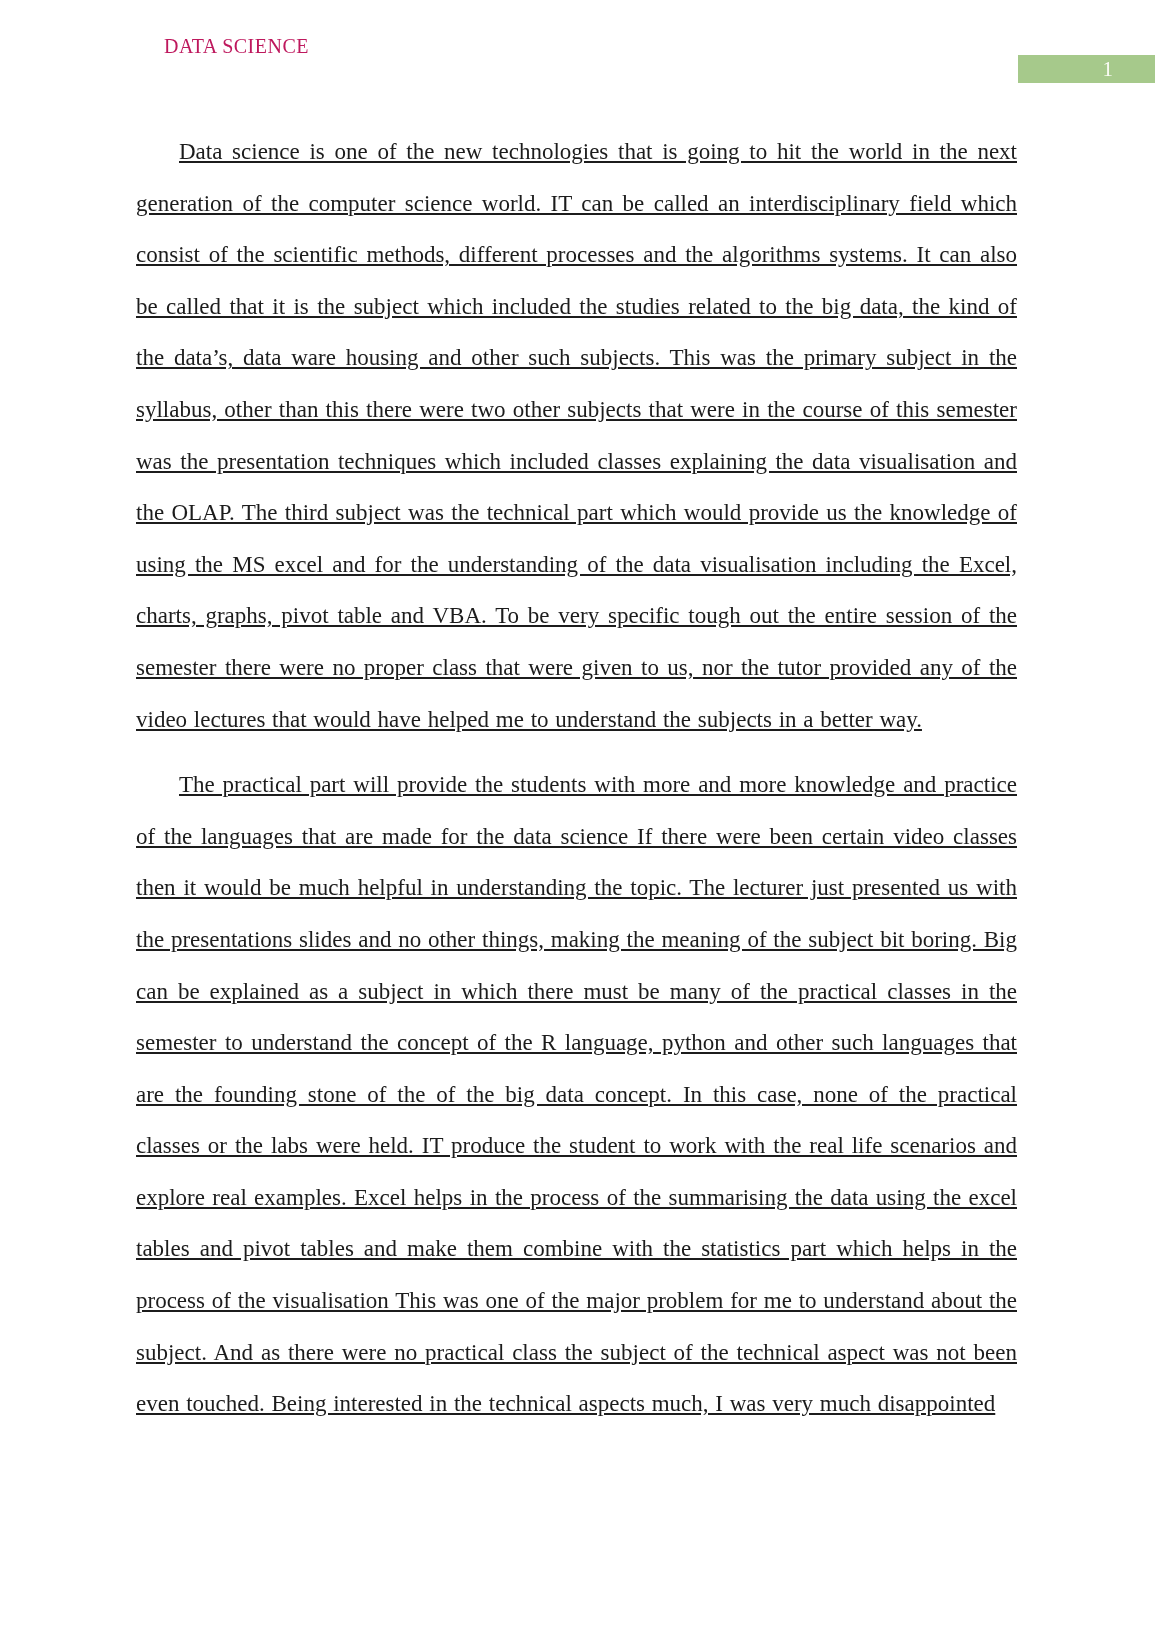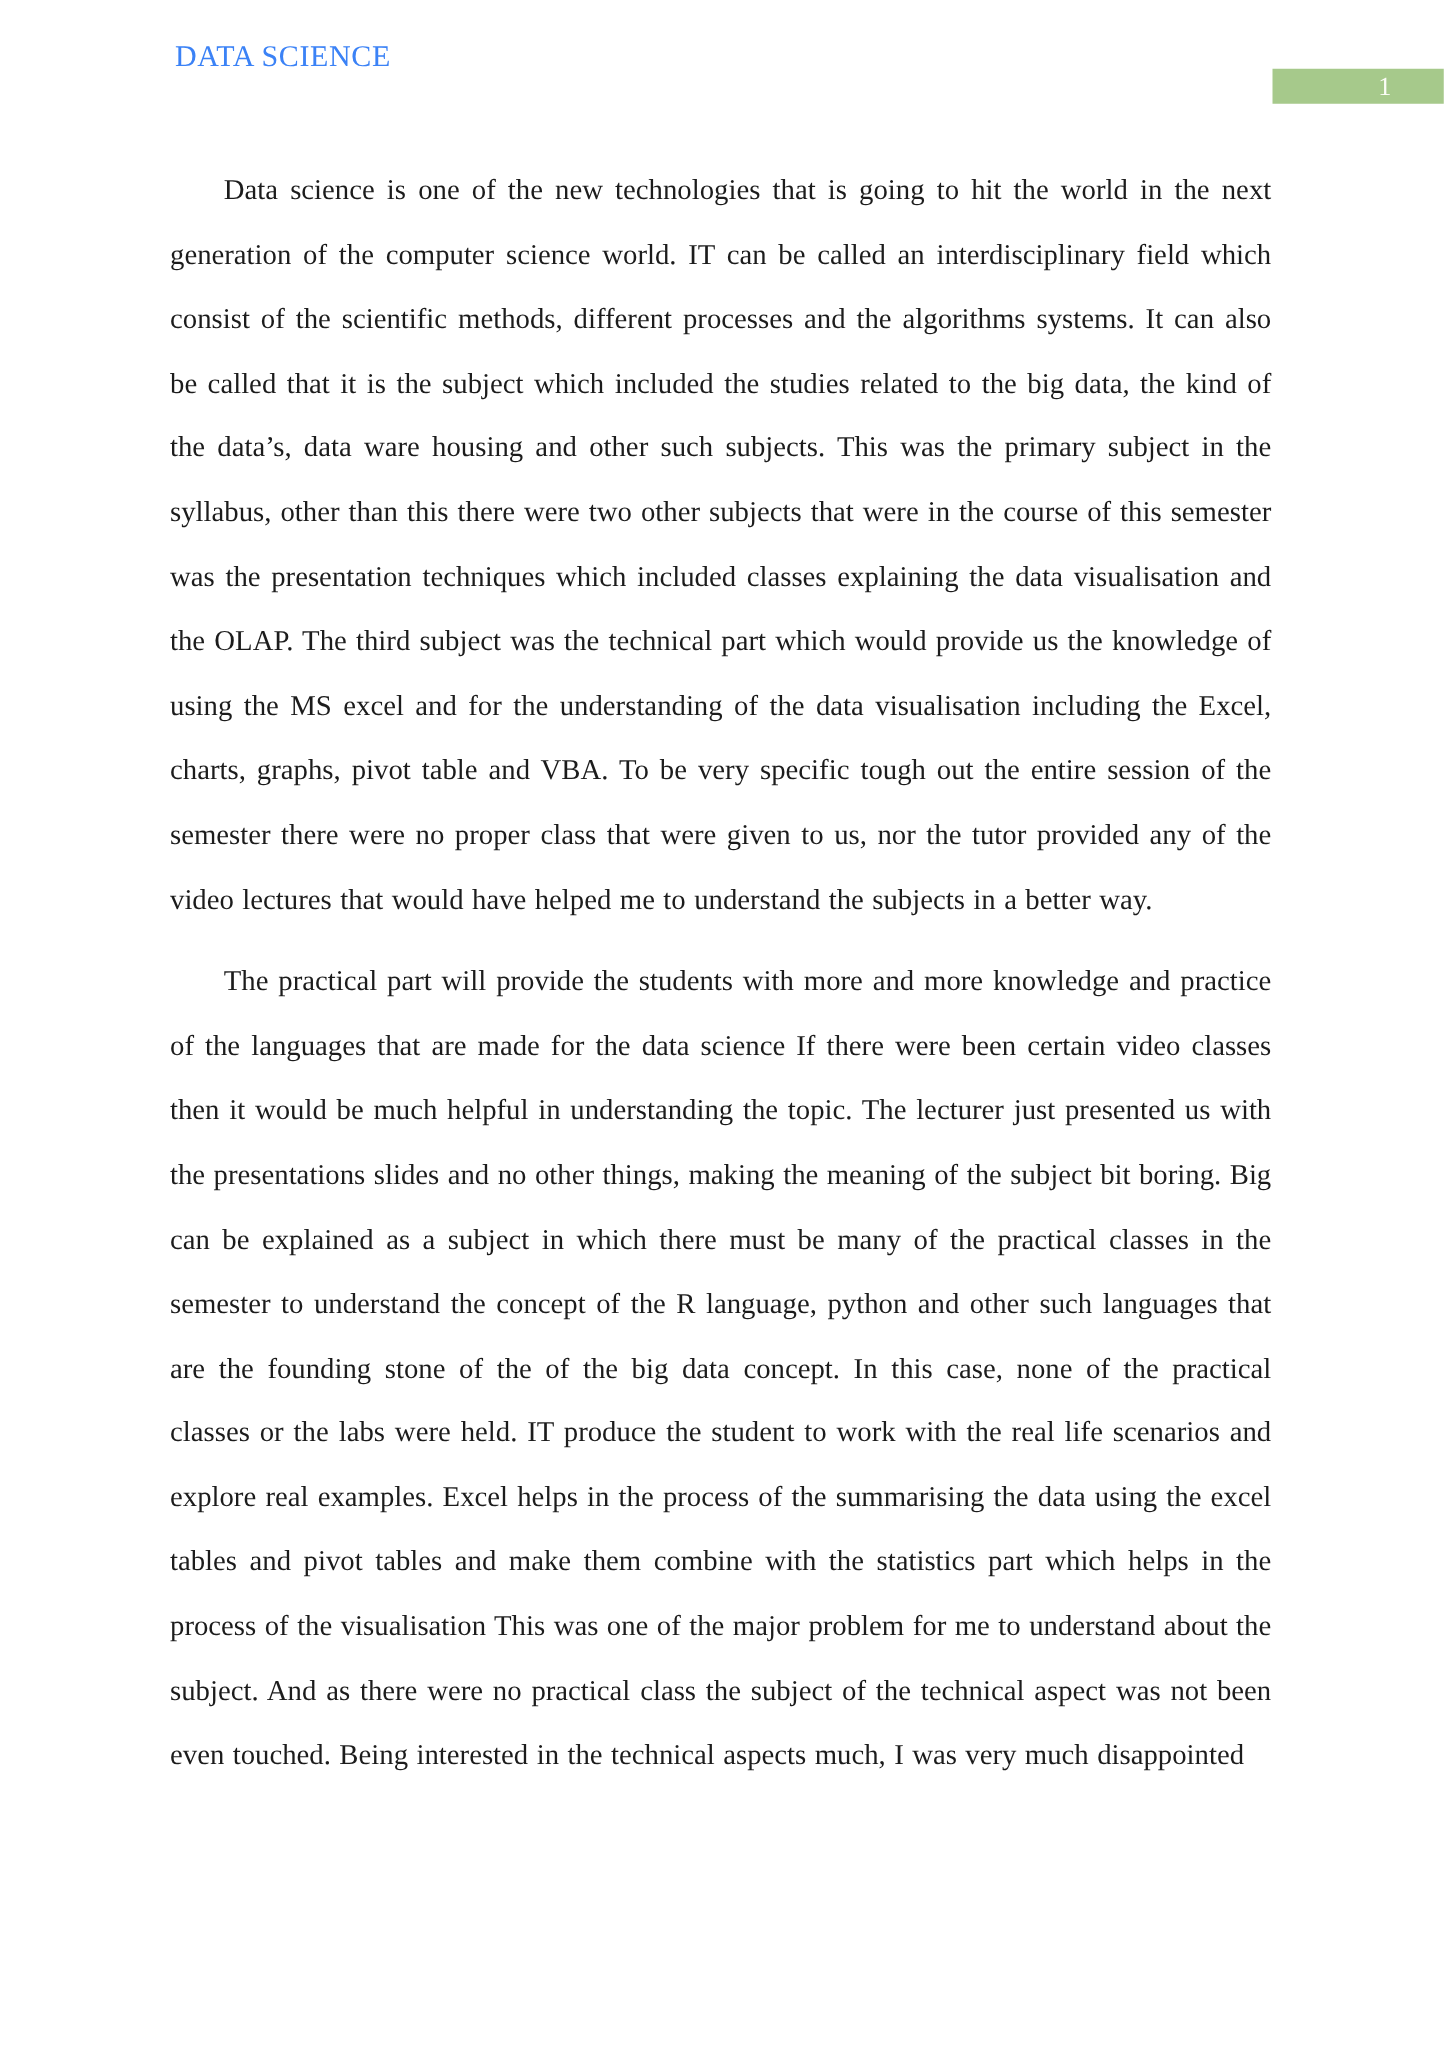--- a/index.html
+++ b/index.html
@@ -10,25 +10,25 @@
   .page {
     position: relative;
     width: 1158px;
     height: 1638px;
     background: #ffffff;
     font-family: "Liberation Serif", serif;
     overflow: hidden;
   }
   .header-title {
     position: absolute;
-    left: 140px;
+    left: 164px;
     top: 30px;
-    font-size: 24px;
+    font-size: 20px;
     line-height: 32px;
-    color: #3b82f6;
+    color: #be185d;
     letter-spacing: 0.5px;
     white-space: nowrap;
   }
   .page-number-box {
     position: absolute;
     left: 1018px;
     top: 55px;
     width: 137px;
     height: 28px;
     box-sizing: border-box;
@@ -46,20 +46,21 @@
     width: 881px;
     font-size: 23px;
     line-height: 51.6px;
     color: #1c1c1c;
     text-align: justify;
   }
   .content p {
     margin: 0 0 14px 0;
     text-indent: 43px;
     word-spacing: 1px;
+    text-decoration: underline;
   }
 </style>
 </head>
 <body>
 
 <div class="page">
 
   <div class="header-title">DATA SCIENCE</div>
 
   <div class="page-number-box">1</div>

